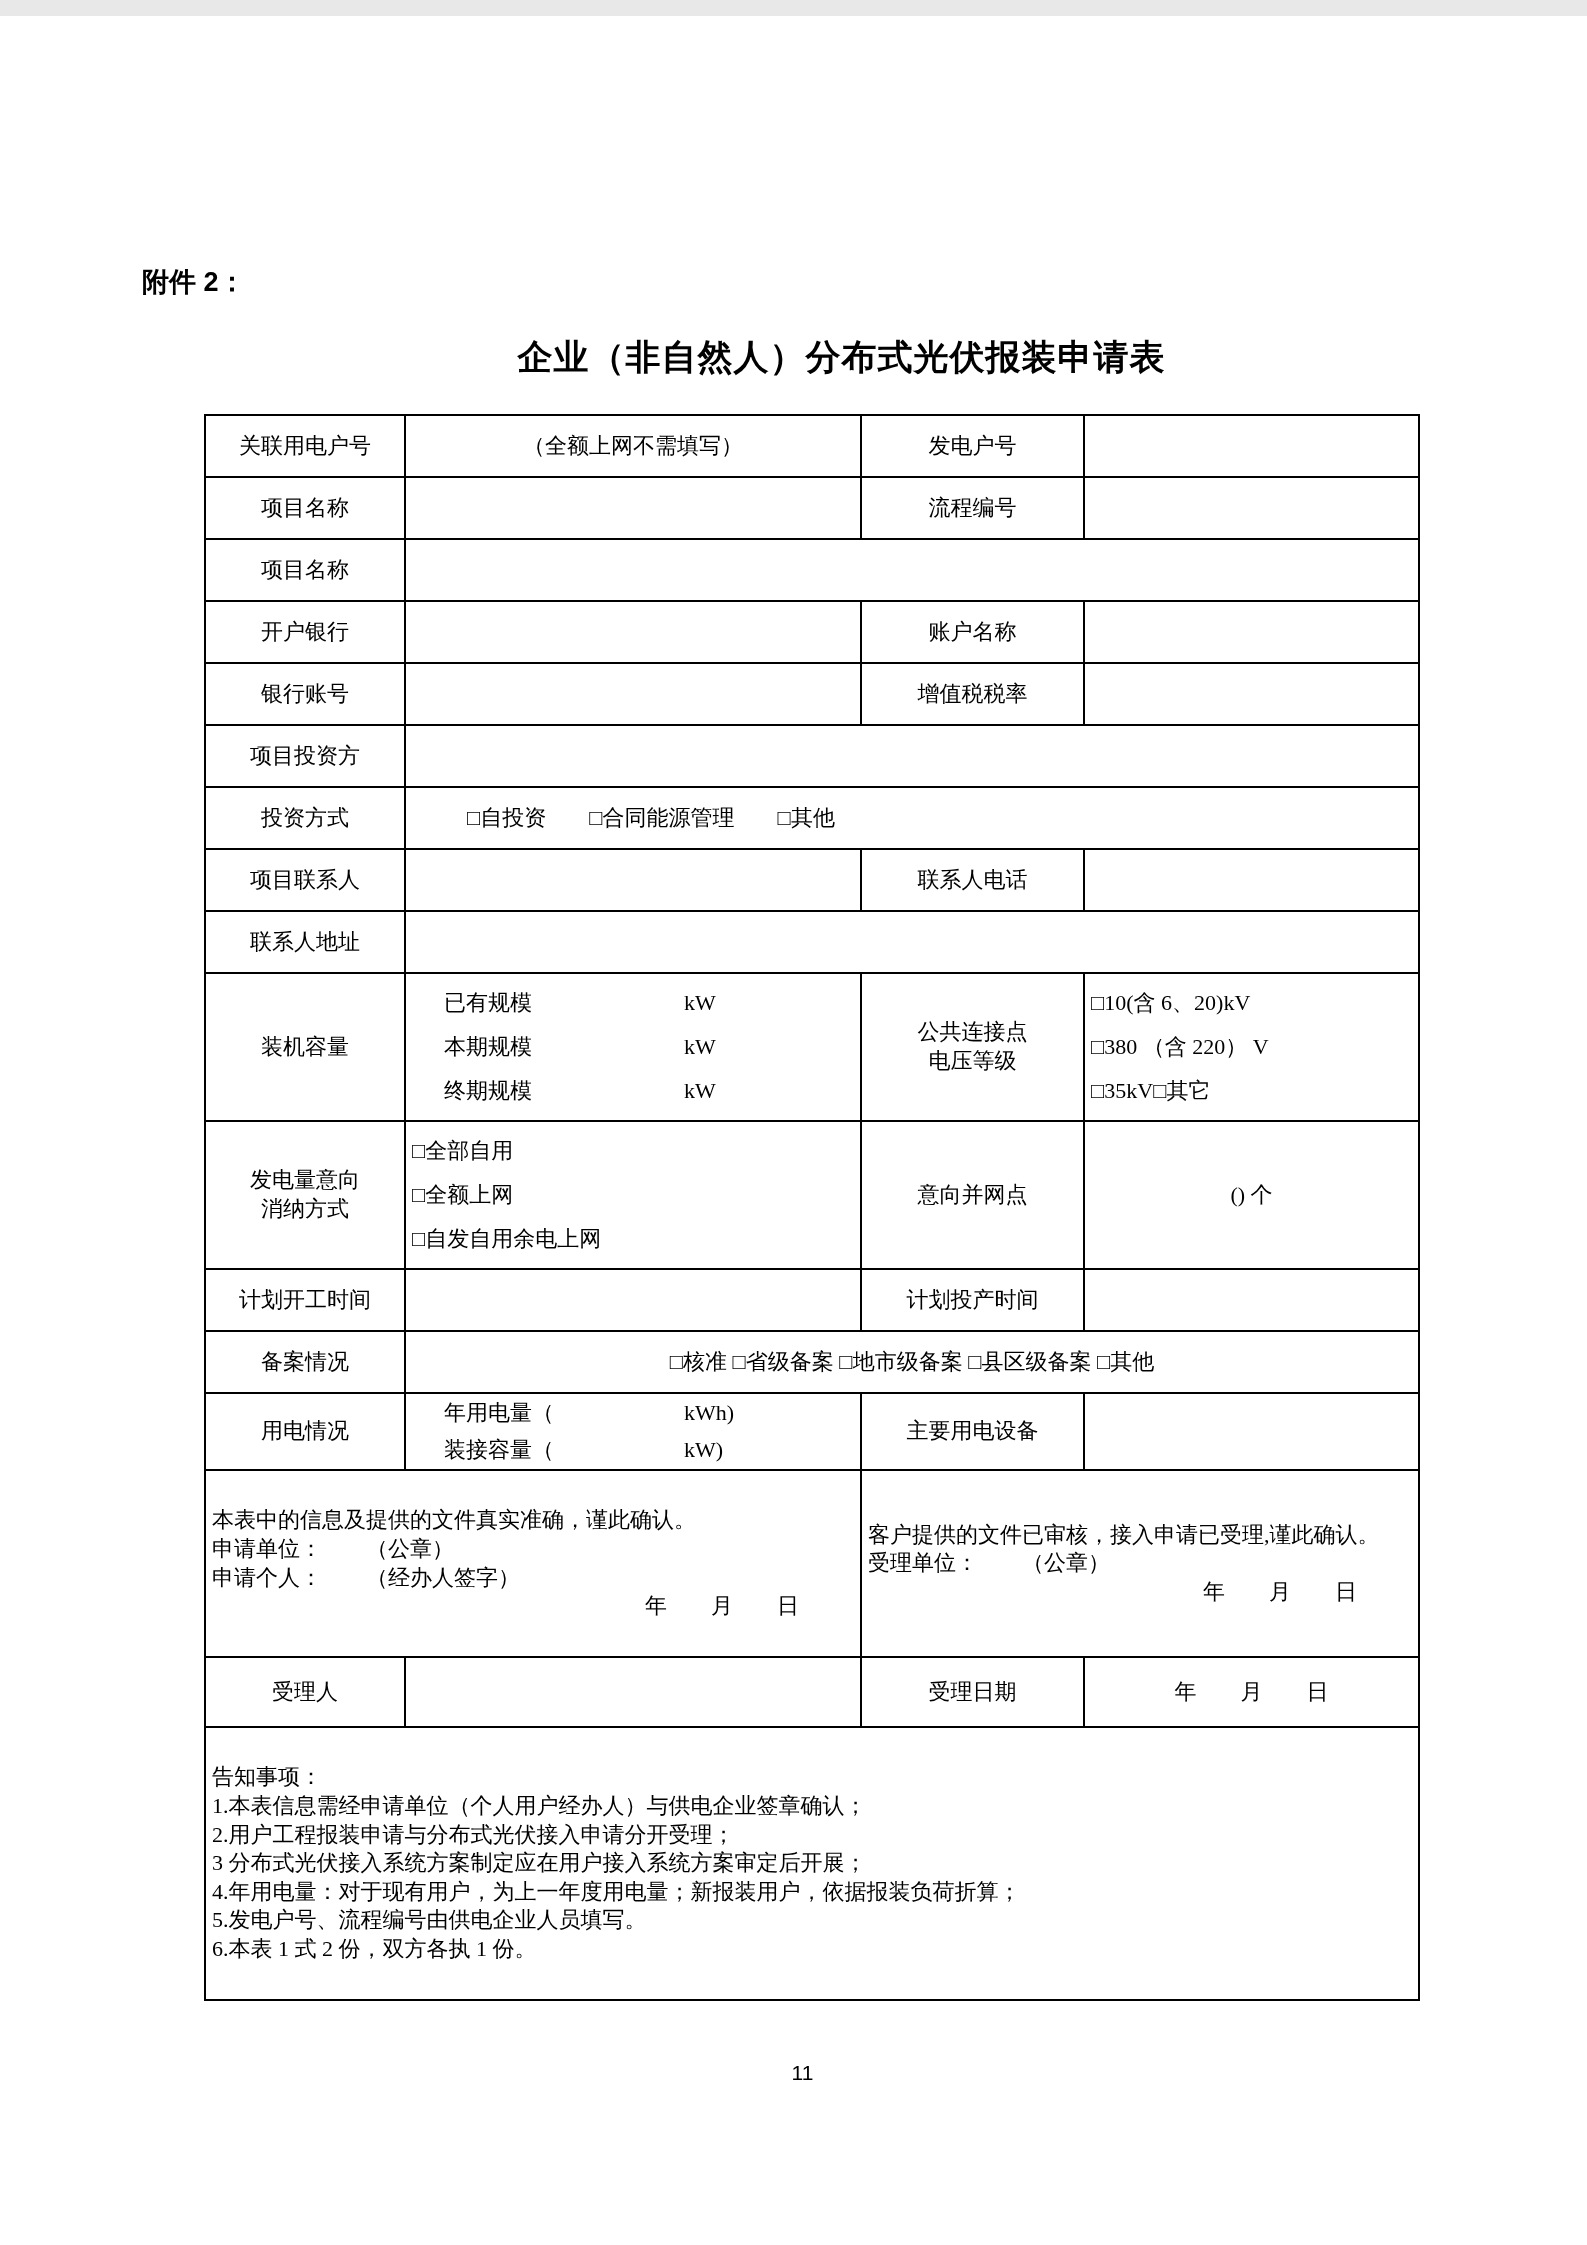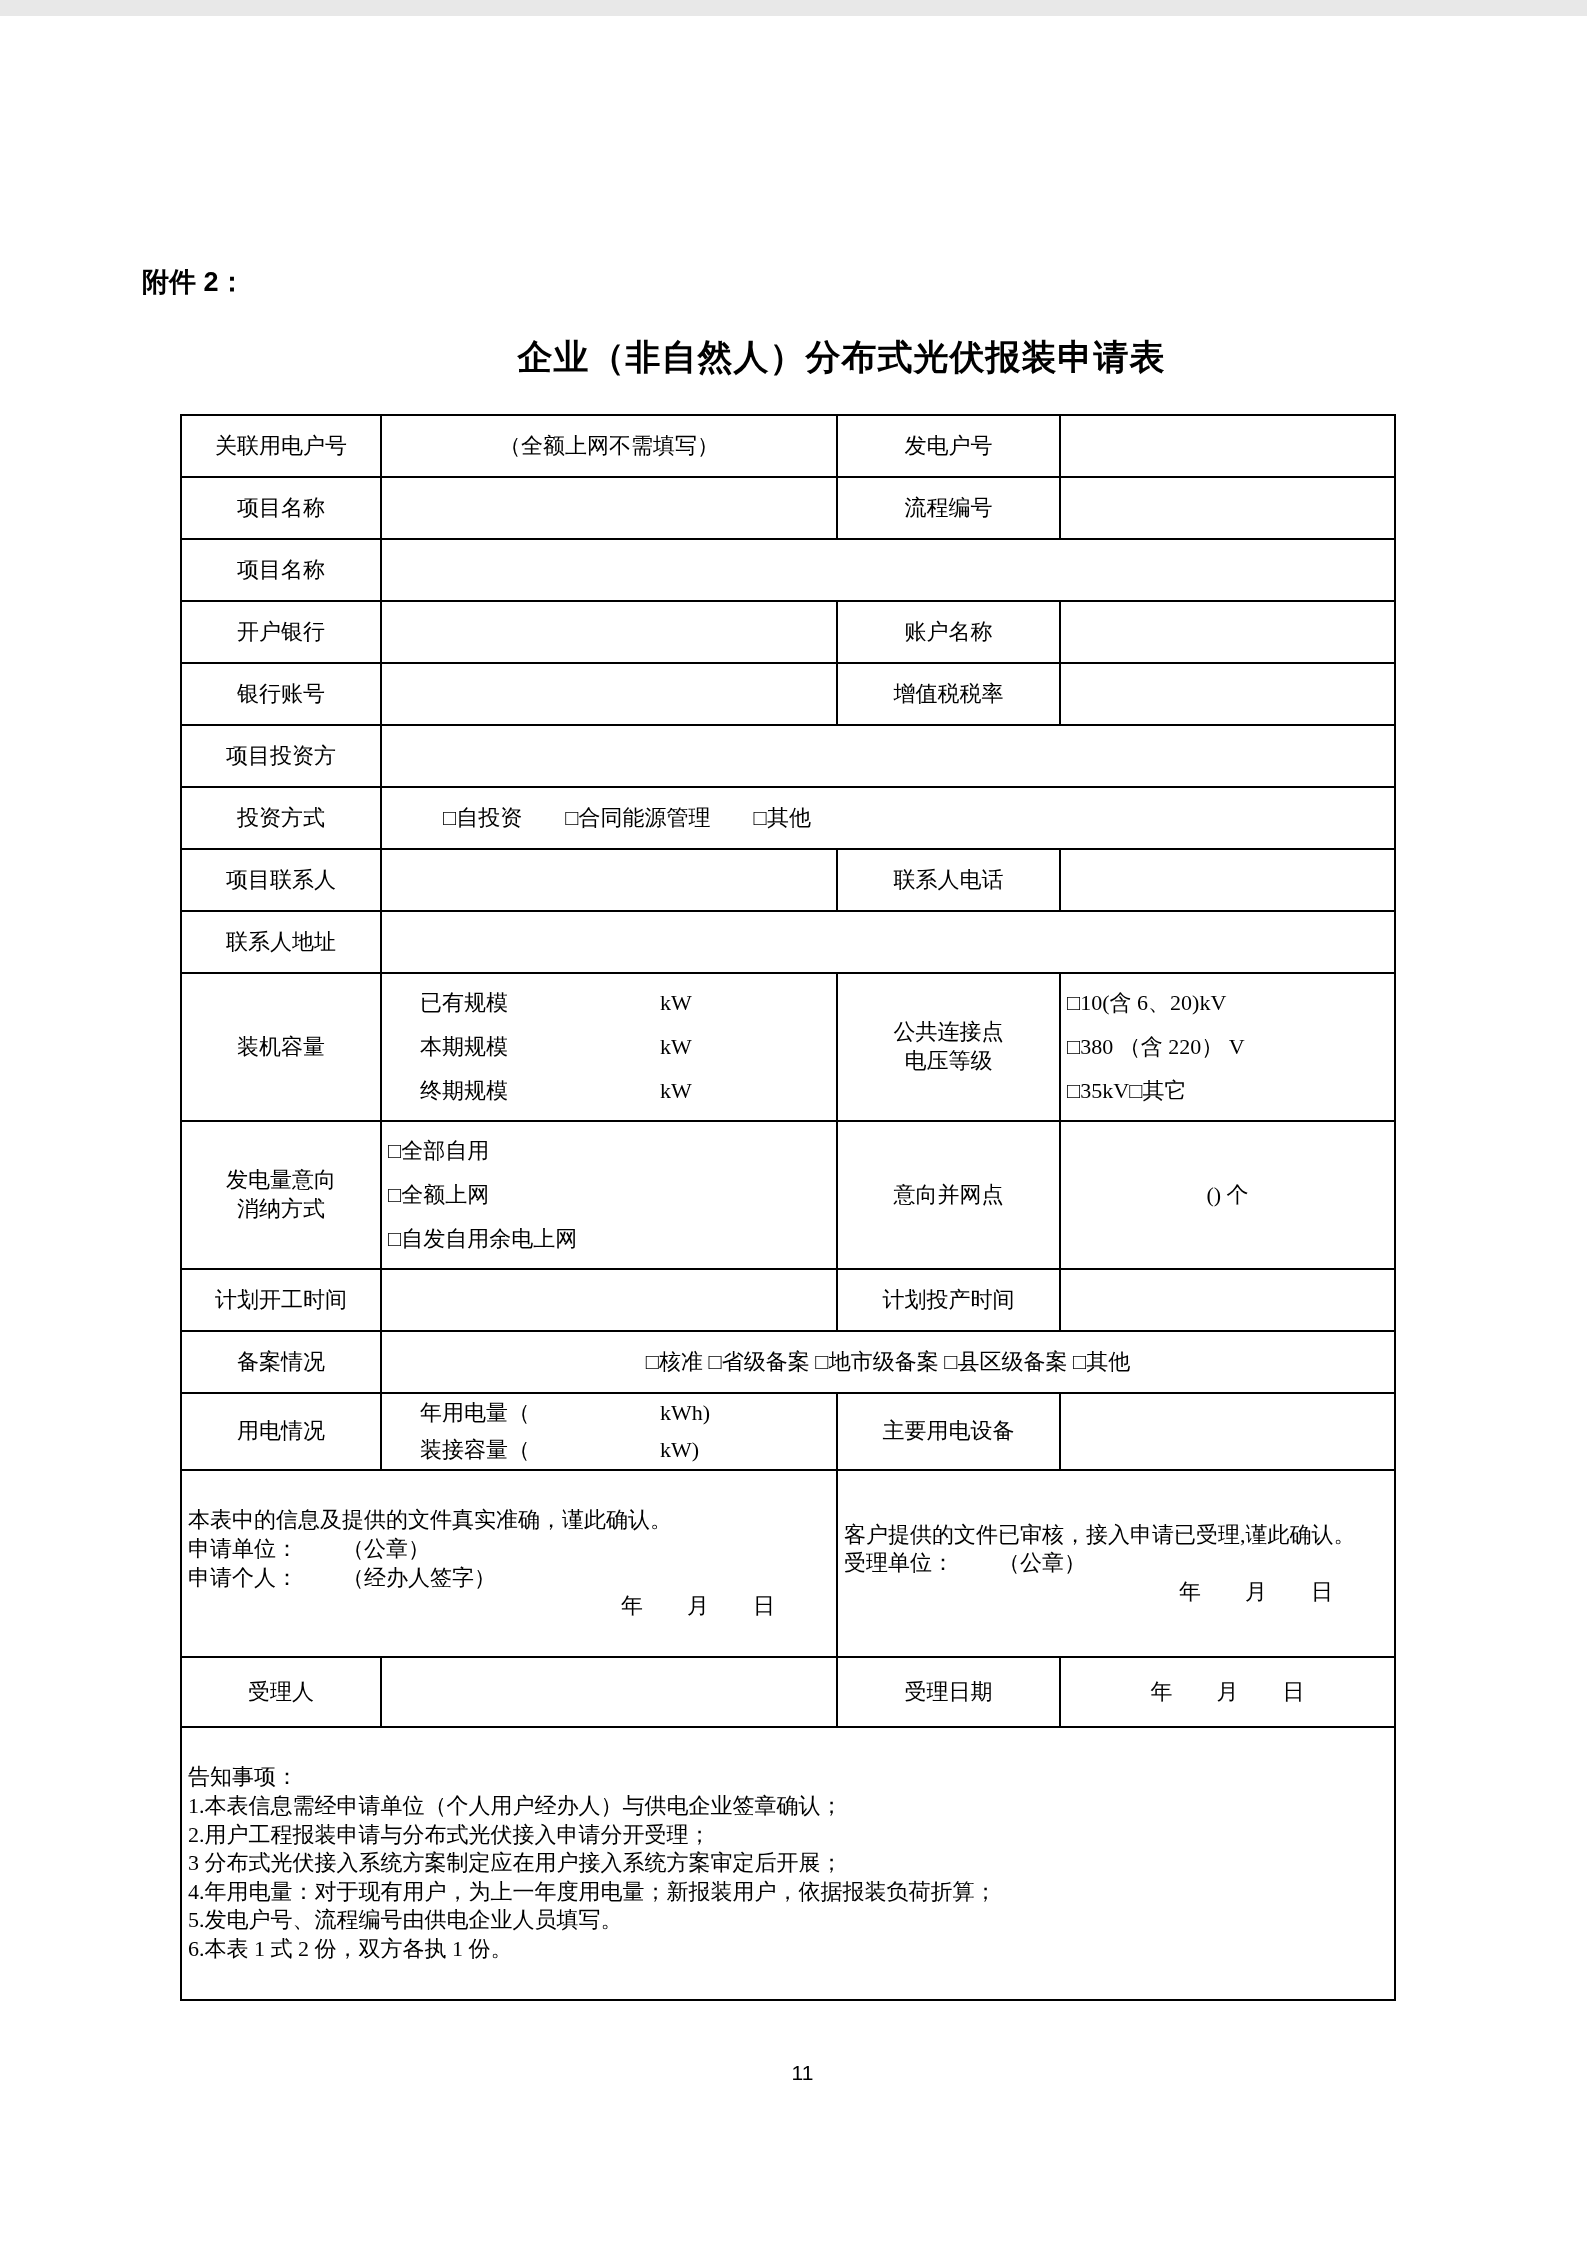--- a/index.html
+++ b/index.html
@@ -2,21 +2,21 @@
 <html><head>
 <meta charset="utf-8">
 <style>
   html,body{margin:0;padding:0;background:#e8e8e8;}
   .page{position:relative;width:1587px;height:2245px;background:#ffffff;margin:16px auto;
         font-family:"Liberation Serif",serif;color:#000;overflow:hidden;}
   .attachment{position:absolute;left:142px;top:248px;font-size:27px;font-weight:bold;
         font-family:"Liberation Sans",sans-serif;}
   .doc-title{position:absolute;left:0;top:318px;width:100%;text-align:center;
         font-size:35px;font-weight:bold;font-family:"Liberation Sans",sans-serif;letter-spacing:1px;padding-left:48px;}
-  table.form{position:absolute;left:180px;top:398px;width:1214px;border-collapse:collapse;
+  table.form{position:absolute;left:204px;top:398px;width:1214px;border-collapse:collapse;
         table-layout:fixed;font-size:22px;}
   table.form td{border:2px solid #000;padding:0 6px;vertical-align:middle;line-height:1.3;
         overflow:hidden;}
   .lbl{text-align:center;}
   .ctr{text-align:center;}
   .pre{white-space:pre-line;}
   tr.h62{height:62px;} tr.h77{height:77px;} tr.h148{height:148px;}
   tr.h187{height:187px;} tr.h70{height:70px;} tr.h273{height:273px;}
   
   .fill-line{display:flex;align-items:center;padding-left:32px;height:44px;}

